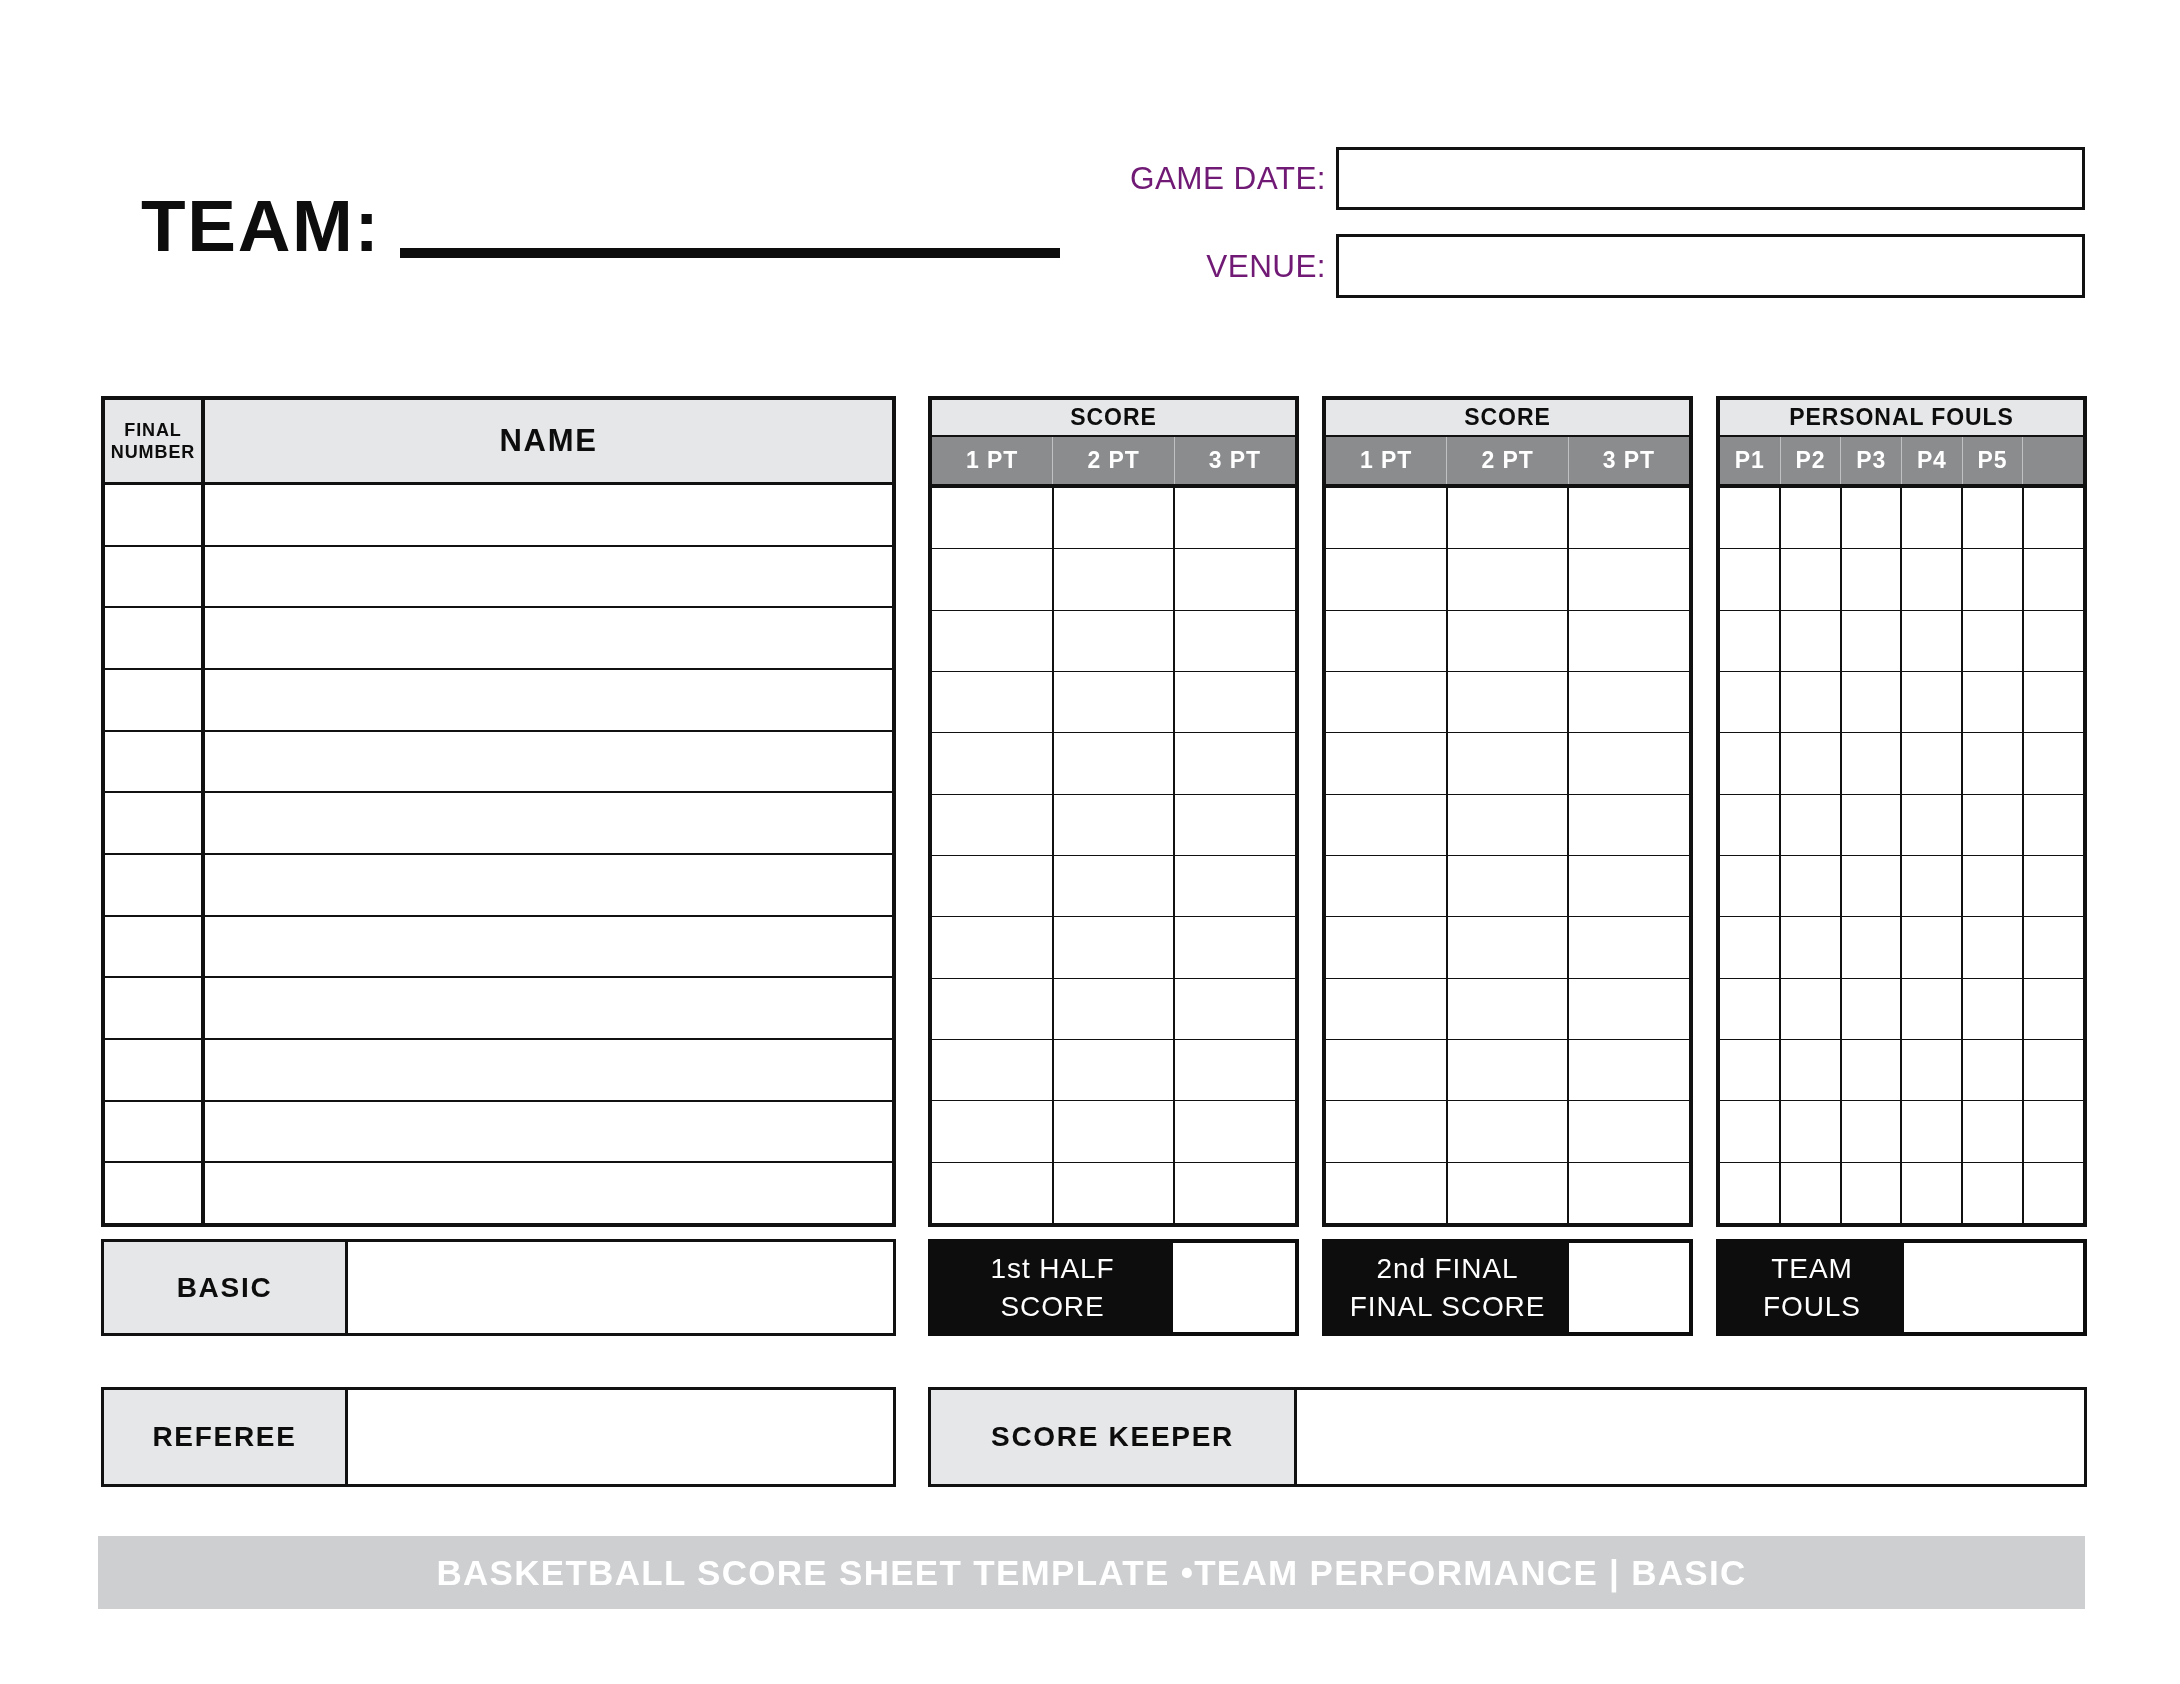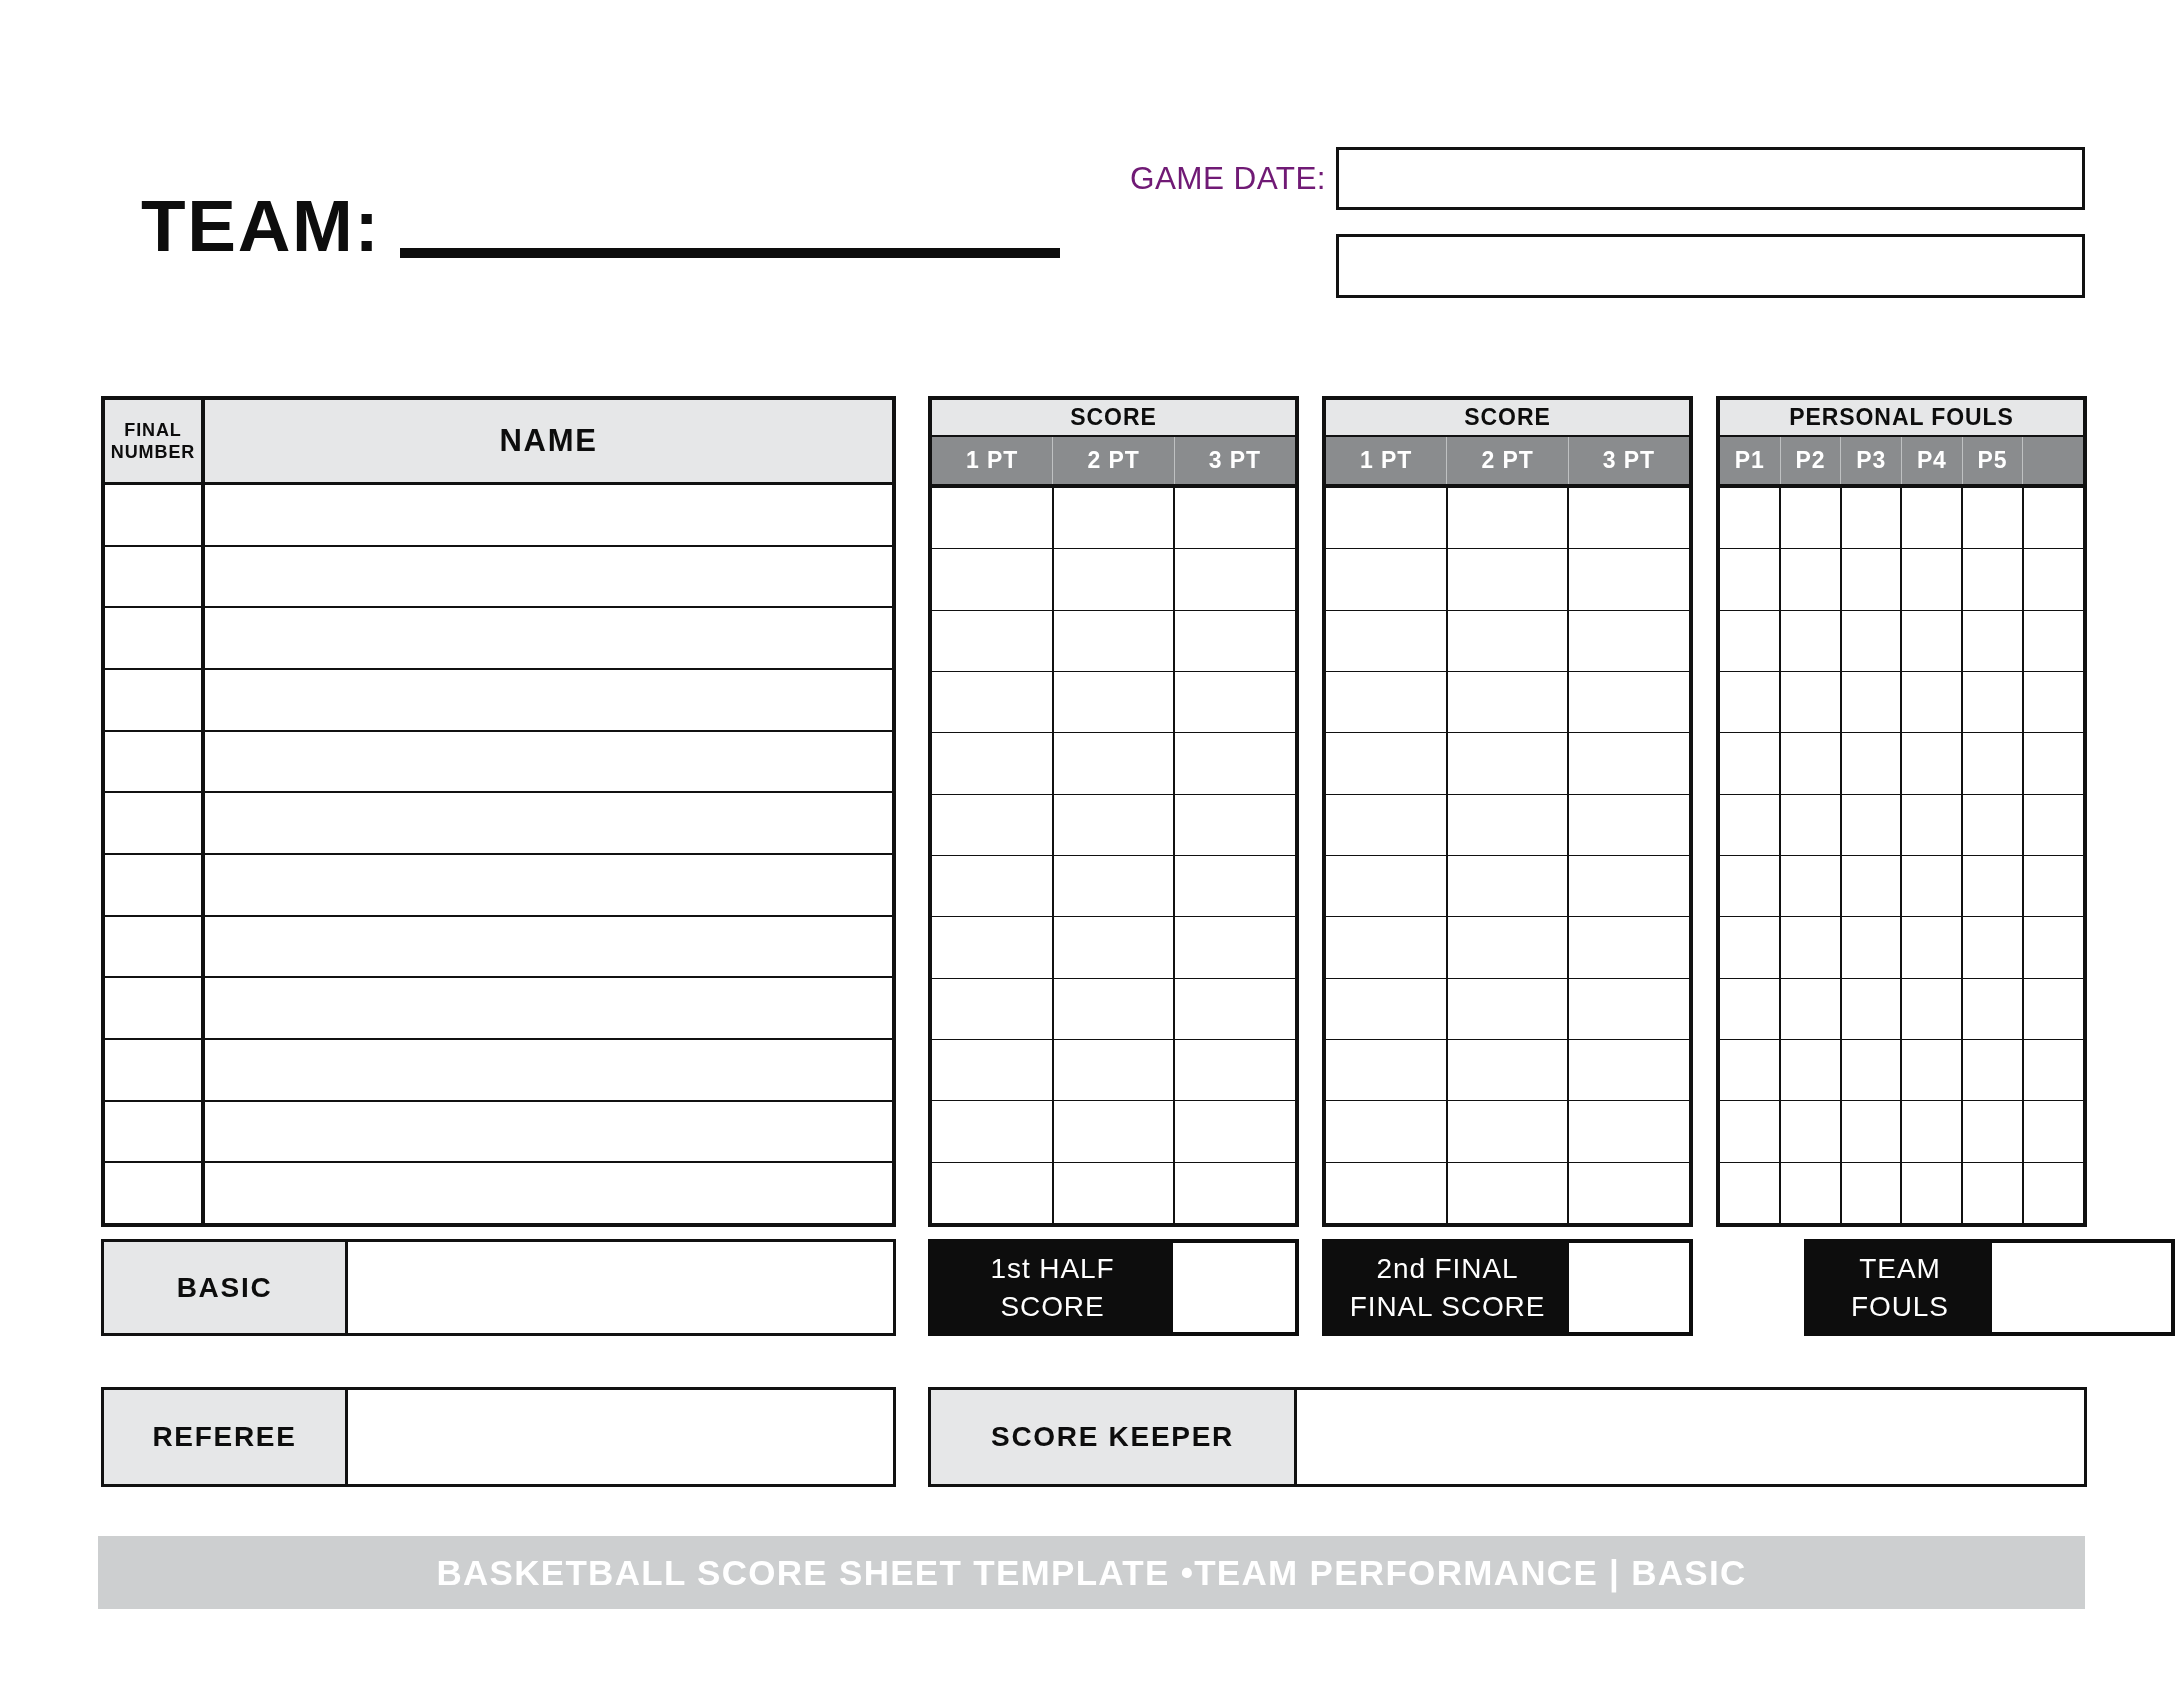--- a/index.html
+++ b/index.html
@@ -65,21 +65,21 @@
   .coach .li-label, .referee .li-label { width:244px; }
   .scorekeeper .li-label { width:366px; }
 
   .black-block { position:absolute; top:1239px; height:97px; background:#0d0d0d;
     border:4.3px solid #0d0d0d; display:flex; }
   .bb-label { flex:1; color:#ffffff; display:flex; flex-direction:column; align-items:center;
     justify-content:center; font-weight:normal; font-size:28px; line-height:1.35; letter-spacing:0.9px; text-align:center; }
   .bb-cell { background:#ffffff; }
   .half1 { left:928px; width:371px; }
   .half2 { left:1322px; width:371px; }
-  .fouls-total { left:1804px; width:371px; }
+  .fouls-total { left:1716px; width:371px; }
   .half1 .bb-cell { width:122px; }
   .half2 .bb-cell { width:120px; }
   .fouls-total .bb-cell { width:179px; }
 
   
   .footer-bar { position:absolute; left:98px; top:1536px; width:1987px; height:73px; background:#cdcfd0;
     color:#ffffff; display:flex; align-items:center; justify-content:center;
     font-weight:bold; font-size:35px; letter-spacing:1.3px; }
 </style>
 </head>
@@ -87,20 +87,21 @@
 
 <div class="page">
 
   <div class="team-row">
     <span class="team-label">TEAM:</span>
     <span class="team-line"></span>
   </div>
 
   <div class="field-label gd-label">GAME DATE:</div>
   <div class="field-box gd-box"></div>
+  <div class="field-label venue-label">VENUE:</div>
   <div class="field-box venue-box"></div>
 
   <section class="grid-table roster">
     <div class="roster-head">
       <div class="num-h">FINAL NUMBER</div>
       <div class="name-h">NAME</div>
     </div>
     <div class="gbody" id="roster-body">
         <div class="roster-row">
           <div class="rcell-num"></div>

